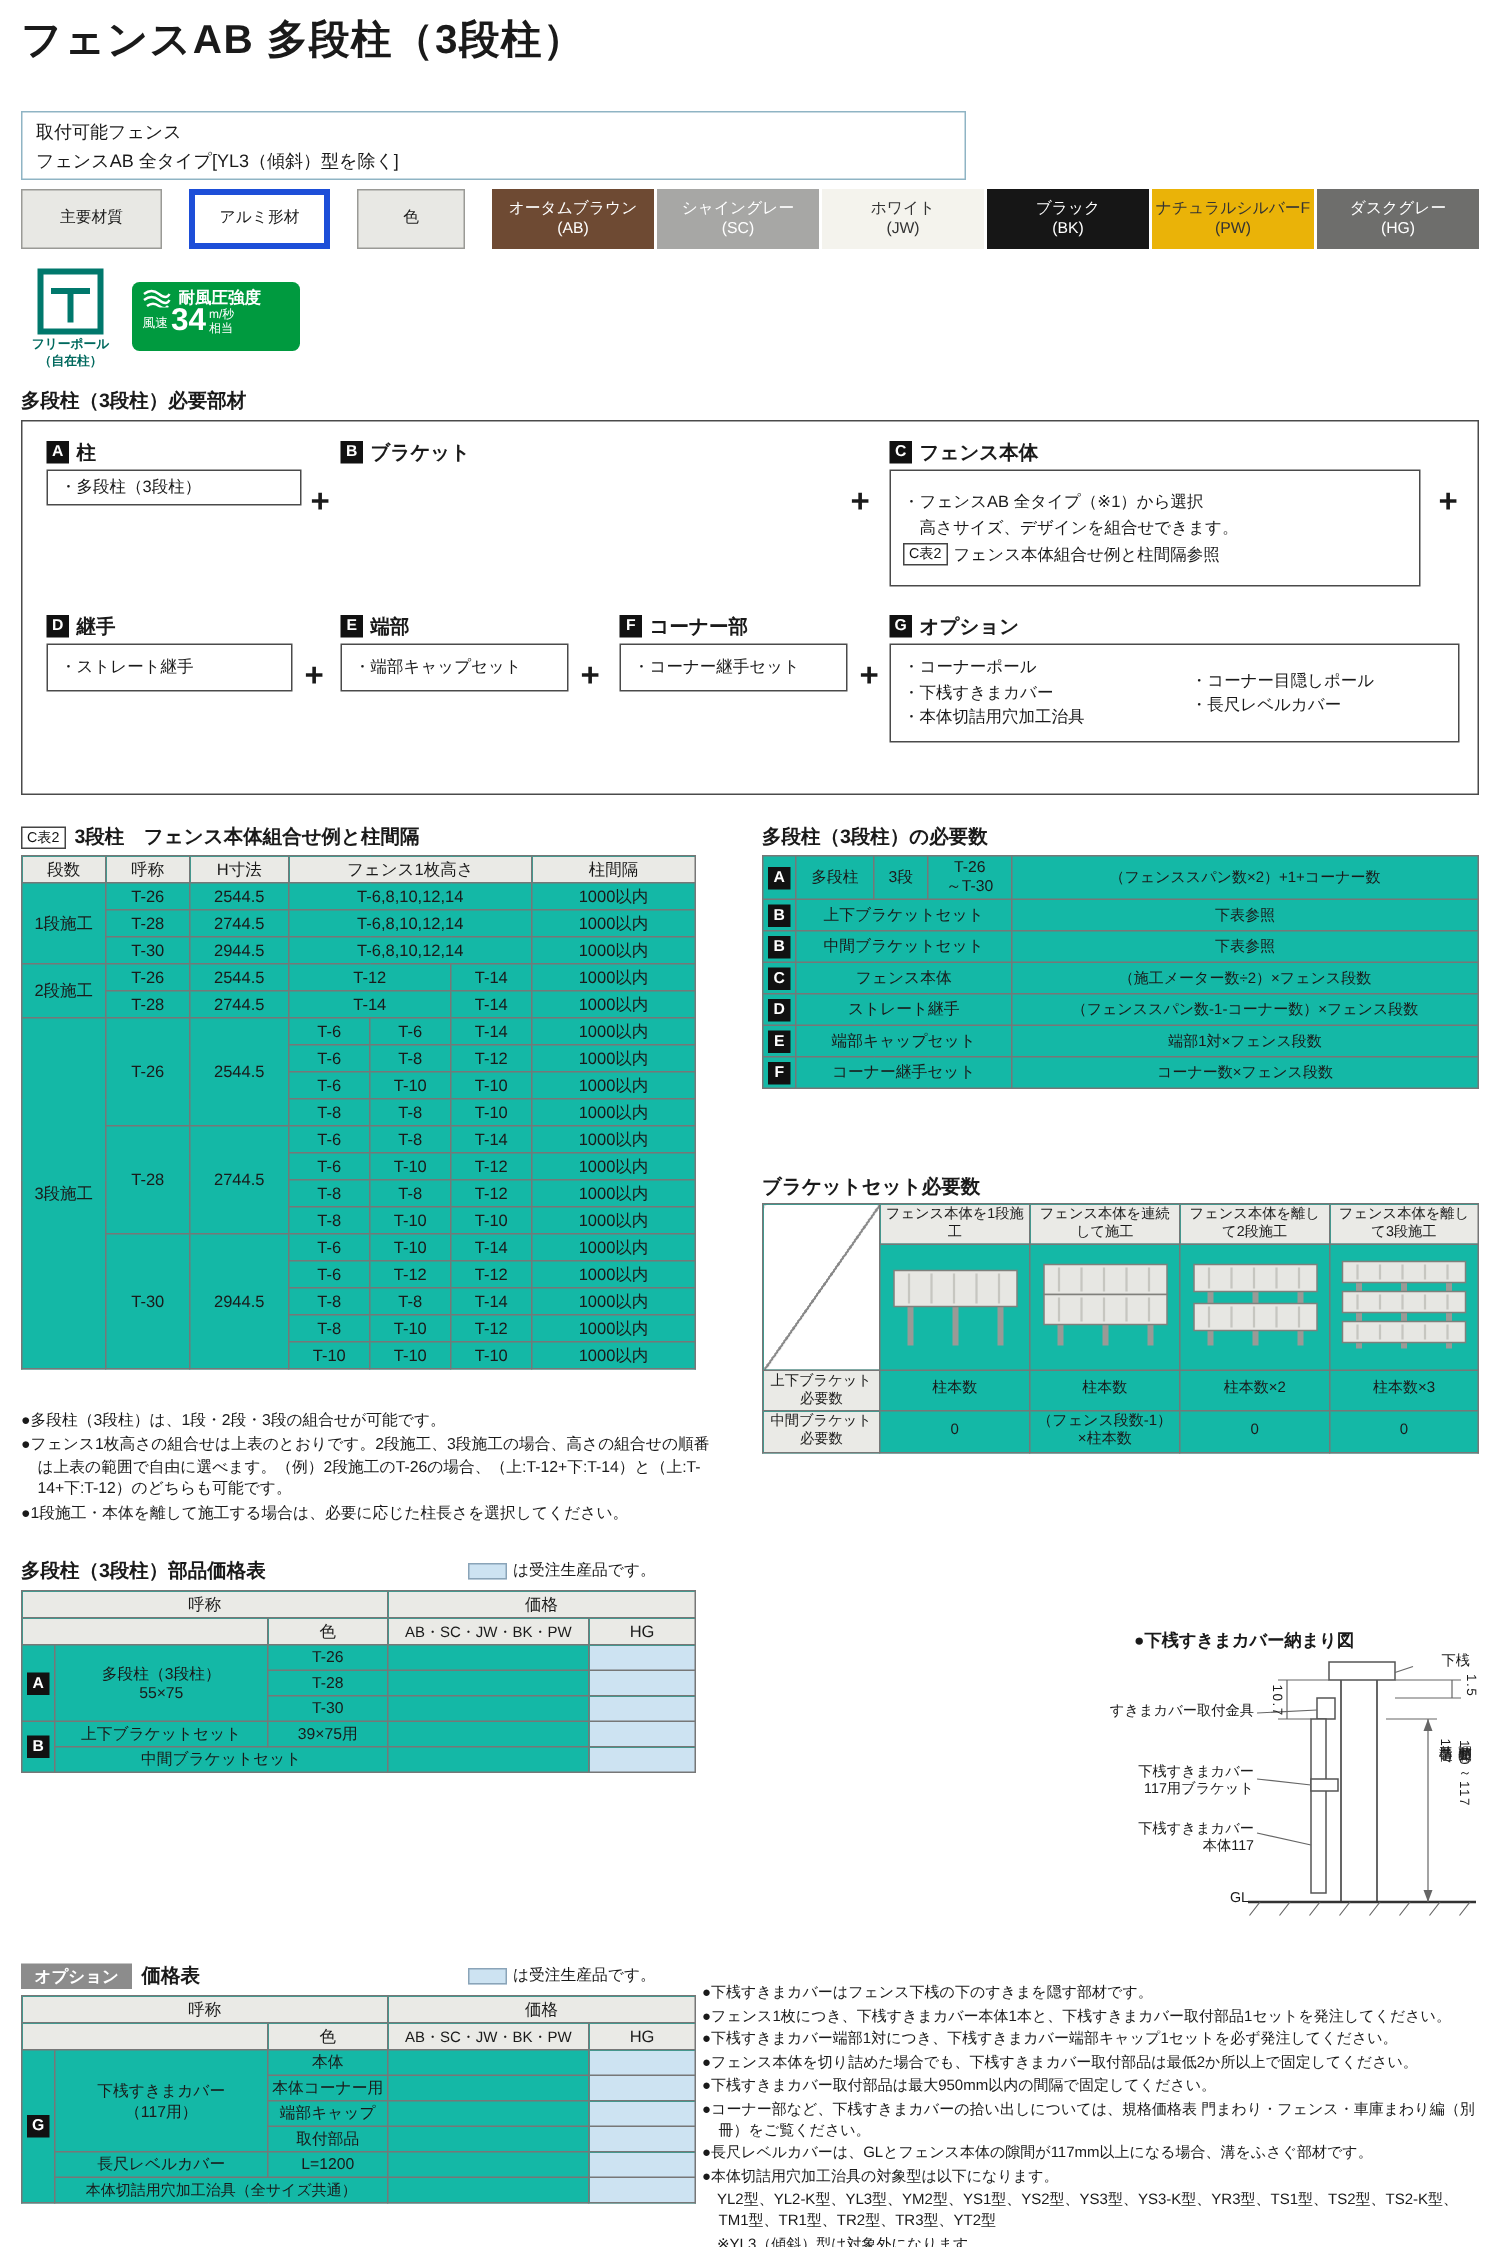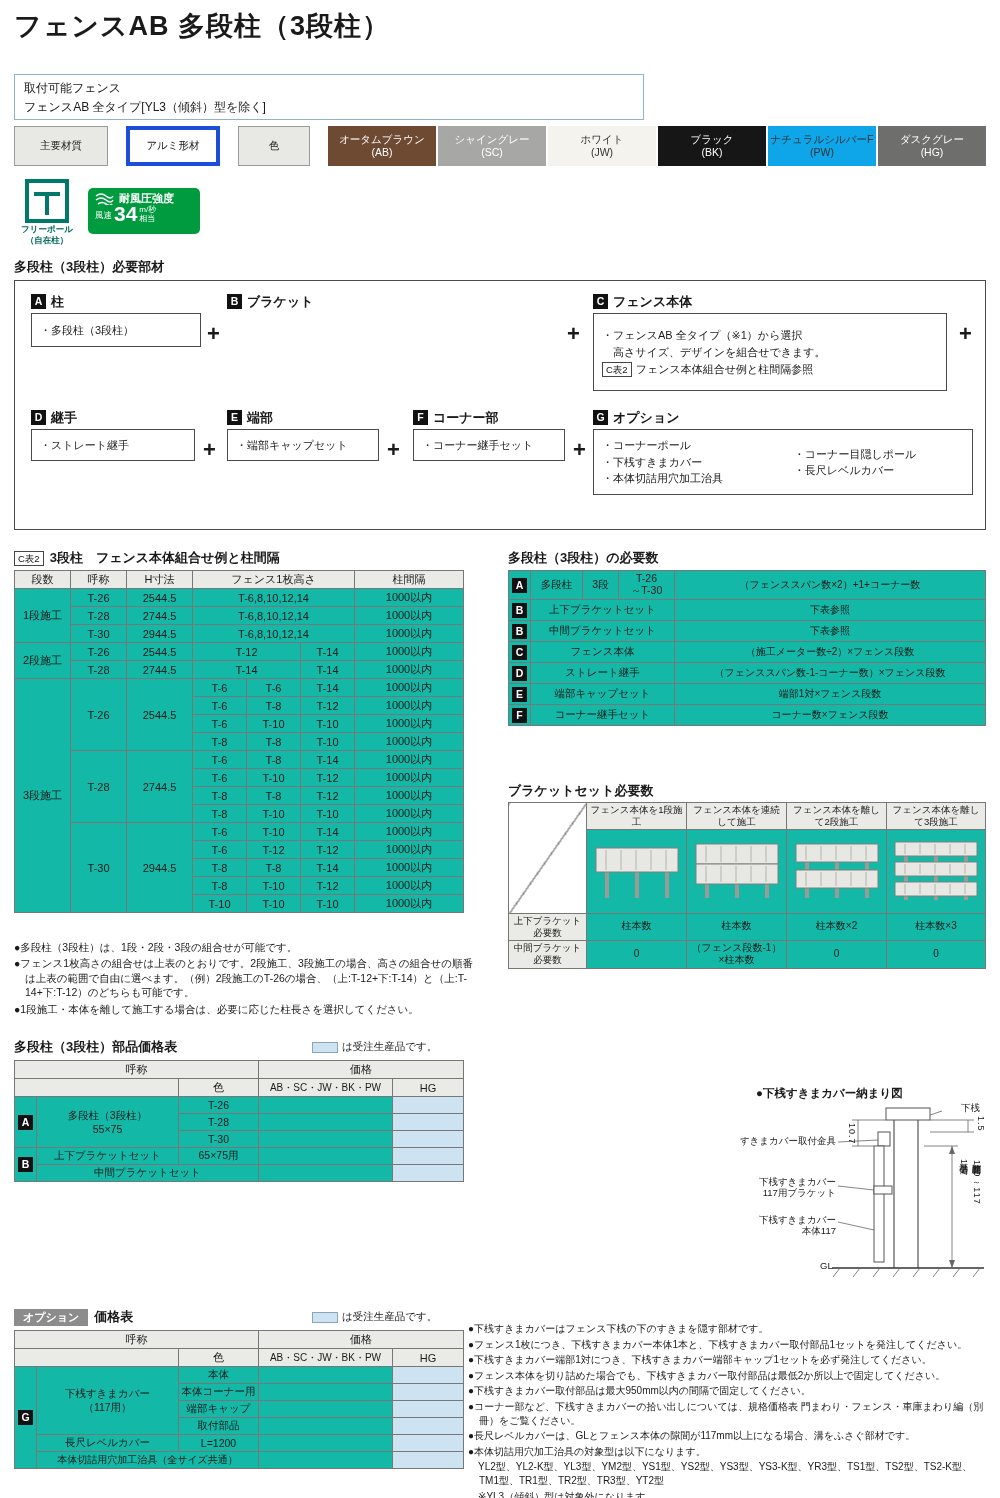--- a/index.html
+++ b/index.html
@@ -33,21 +33,21 @@
   .wp { stroke:#fff; stroke-width:1.6; fill:none; }
 
   .badge { display:inline-block; min-width:15px; height:15px; background:#111; color:#fff; font-size:10.5px; font-weight:bold; line-height:15px; text-align:center; }
   .tag { display:inline-block; border:1px solid #444; font-size:9.5px; line-height:13px; padding:0 3px; background:#fff; color:#111; font-weight:normal; }
 
   .parts-box { border:1px solid #4a4a4a; background:#fff; }
   .part-header { display:flex; align-items:center; gap:5px; font-size:13px; font-weight:bold; height:17px; }
   .part-items { border:1px solid #4a4a4a; margin-top:3px; padding:4px 8px; font-size:11px; background:#fff;
                 display:flex; flex-direction:column; justify-content:center; }
   .p-item, .g-item { line-height:1.5; white-space:nowrap; }
-  .h34 { height:34px; } .h46 { height:46px; } .h78 { height:78px; } .h32 { height:32px; } .h66 { height:66px; }
+  .h34 { height:24px; } .h46 { height:46px; } .h78 { height:78px; } .h32 { height:32px; } .h66 { height:66px; }
   .gflex { flex-direction:row; align-items:center; }
   .gcol { display:flex; flex-direction:column; justify-content:flex-start; }
   .tag-line { display:flex; gap:4px; align-items:center; margin-top:2px; }
   .plus { font-size:22px; font-weight:bold; }
 
   table { border-collapse:collapse; table-layout:fixed; background:#14b8a6; }
   th,td { border:1px solid #777; font-size:11px; padding:1px 2px; text-align:center; vertical-align:middle; overflow:hidden; }
   th { font-weight:normal; }
   .gray { background:#eaeae6; }
   .blue { background:var(--blue,#cde3f2); }
@@ -109,21 +109,21 @@
           <div>(SC)</div>
         </div>
         <div class="mat-cell" style="background: rgb(244, 243, 237); color: rgb(51, 51, 51);">
           <div>ホワイト</div>
           <div>(JW)</div>
         </div>
         <div class="mat-cell" style="background: rgb(22, 22, 22); color: rgb(255, 255, 255);">
           <div>ブラック</div>
           <div>(BK)</div>
         </div>
-        <div class="mat-cell" style="background: #0ea5e9; color: rgb(51, 51, 51);">
+        <div class="mat-cell" style="background: #eab308; color: rgb(51, 51, 51);">
           <div>ナチュラルシルバーF</div>
           <div>(PW)</div>
         </div>
         <div class="mat-cell" style="background: rgb(110, 110, 108); color: rgb(255, 255, 255);">
           <div>ダスクグレー</div>
           <div>(HG)</div>
         </div>
       </div>
   </div>
 
@@ -573,21 +573,21 @@
       <td class="blue"></td>
     </tr>
     <tr>
       <td>T-30</td>
       <td></td>
       <td class="blue"></td>
     </tr>
     <tr>
       <td rowspan="2"><span class="badge">B</span></td>
       <td>上下ブラケットセット</td>
-      <td>65×75用</td>
+      <td>39×75用</td>
       <td></td>
       <td class="blue"></td>
     </tr>
     <tr>
       <td colspan="2">中間ブラケットセット</td>
       <td></td>
       <td class="blue"></td>
     </tr>
   </tbody>
     </table>

